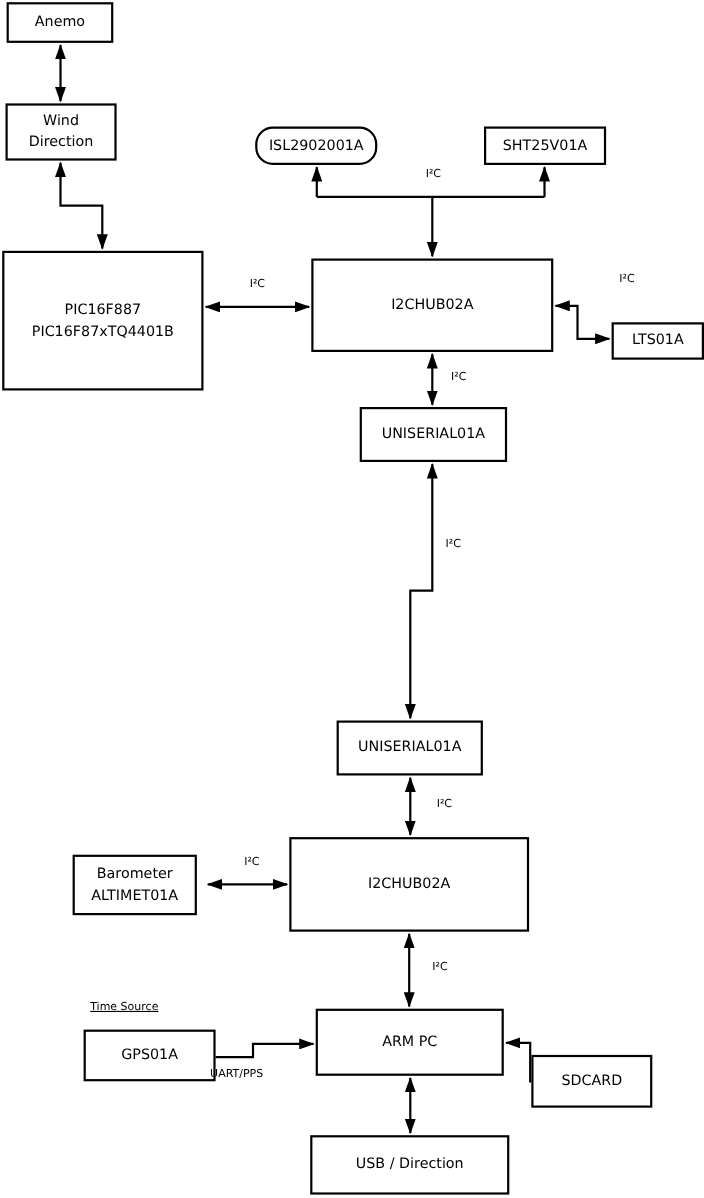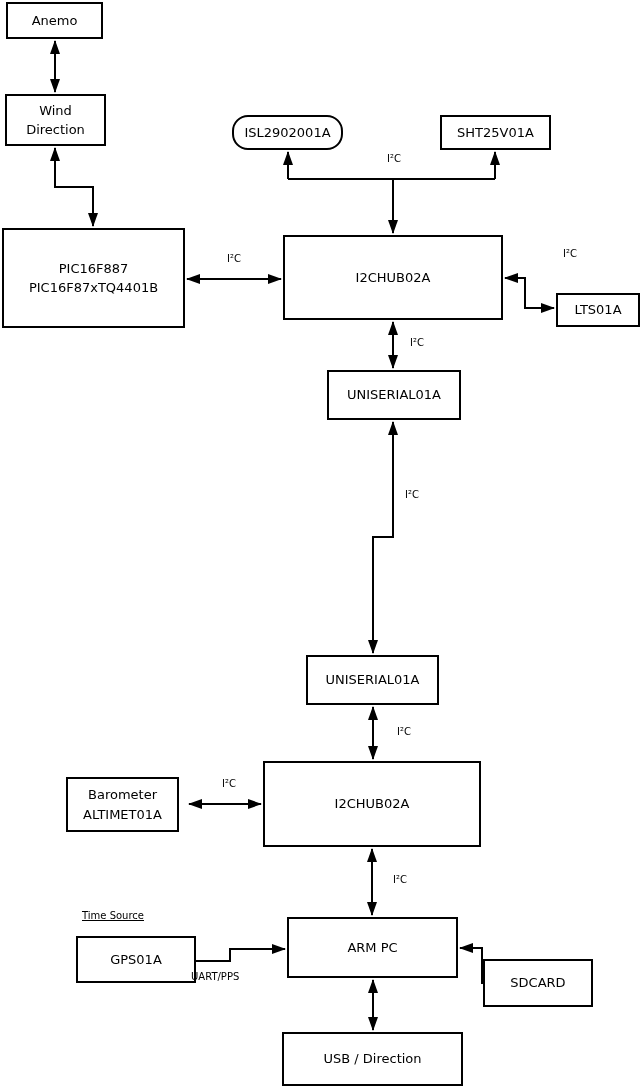--- a/index.html
+++ b/index.html
@@ -84,21 +84,21 @@
 
   <div class="box" style="left:5px; top:94px; width:101px; height:52px;">
     <span>Wind</span>
     <span>Direction</span>
   </div>
 
   <div class="box" style="left:6px; top:2px; width:97px; height:37px;">
     <span>Anemo</span>
   </div>
 
-  <div class="box" style="left:2px; top:228px; width:183px; height:100px;">
+  <div class="box" style="left:2px; top:228px; width:183px; height:127px;">
     <span>PIC16F887</span>
     <span>PIC16F87xTQ4401B</span>
   </div>
 
   <div class="box" style="left:232px; top:115px; width:111px; height:35px;border-radius:16px;">
     <span>ISL2902001A</span>
   </div>
 
   <div class="box" style="left:440px; top:115px; width:111px; height:35px;">
     <span>SHT25V01A</span>

